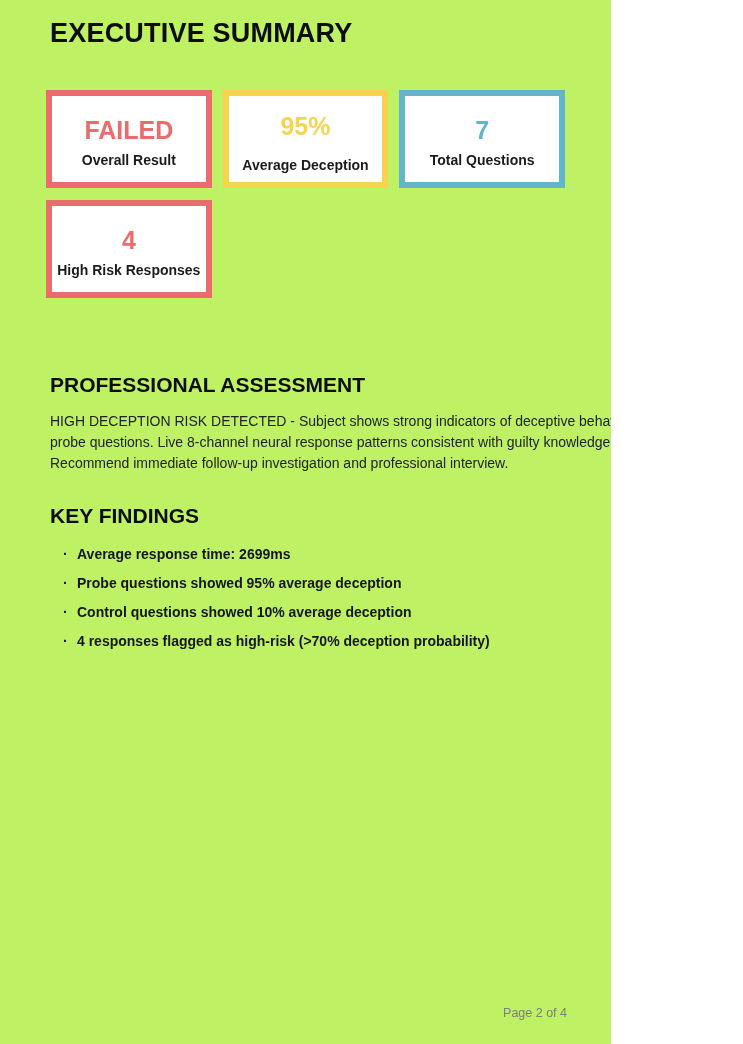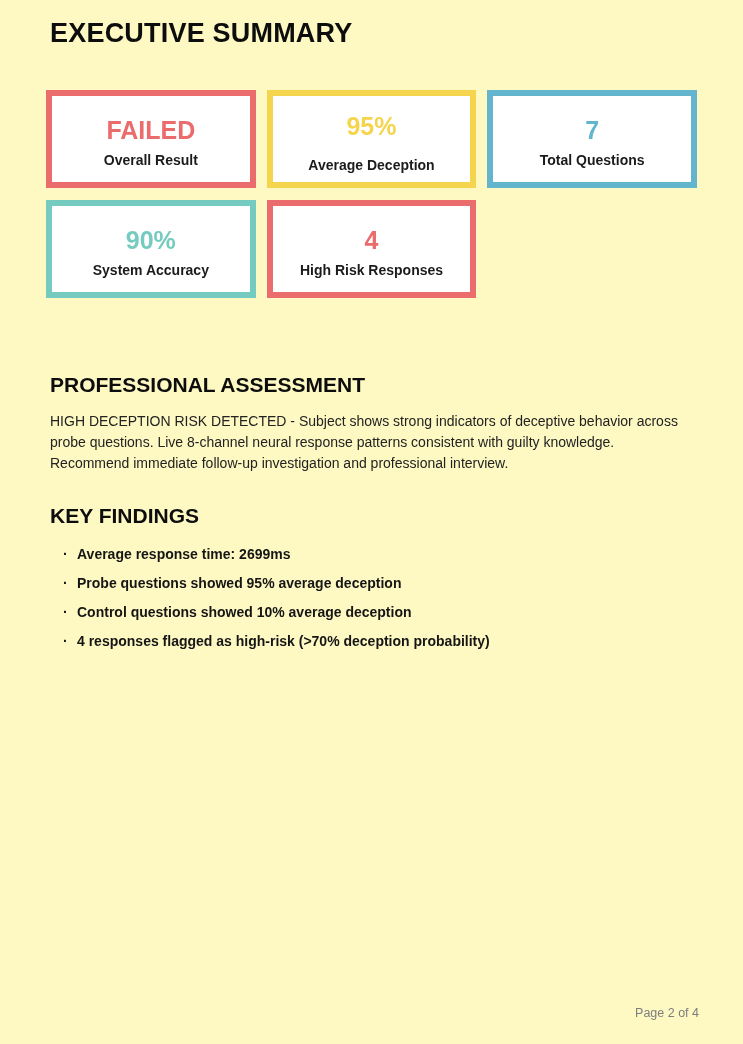--- a/index.html
+++ b/index.html
@@ -2,23 +2,23 @@
 <html><head>
 <meta charset="utf-8">
 <style>
   html, body {
     margin: 0;
     padding: 0;
     background: #ffffff;
   }
   .page {
     position: relative;
-    width: 743px;
+    width: 611px;
     height: 1044px;
-    background: #fef9c3;
+    background: #bef264;
     font-family: "Liberation Sans", sans-serif;
     color: #111111;
     overflow: hidden;
   }
   h1.page-title {
     margin: 0;
     padding: 19px 0 0 50px;
     font-size: 27px;
     line-height: 28px;
     font-weight: bold;
@@ -116,24 +116,20 @@
       <div class="metric-label">Overall Result</div>
     </div>
     <div class="metric-card" style="border-color: rgb(245, 212, 78); gap: 19px;">
       <div class="metric-value" style="color: rgb(245, 212, 78);">95%</div>
       <div class="metric-label">Average Deception</div>
     </div>
     <div class="metric-card" style="border-color: rgb(98, 181, 205);">
       <div class="metric-value" style="color: rgb(98, 181, 205);">7</div>
       <div class="metric-label">Total Questions</div>
     </div>
-    <div class="metric-card" style="border-color: rgb(117, 203, 192);">
-      <div class="metric-value" style="color: rgb(117, 203, 192);">90%</div>
-      <div class="metric-label">System Accuracy</div>
-    </div>
     <div class="metric-card" style="border-color: rgb(234, 108, 108);">
       <div class="metric-value" style="color: rgb(234, 108, 108);">4</div>
       <div class="metric-label">High Risk Responses</div>
     </div>
   </div>
 
   <h2 class="section-heading assessment-heading">PROFESSIONAL ASSESSMENT</h2>
   <p class="assessment-body">HIGH DECEPTION RISK DETECTED - Subject shows strong indicators of deceptive behavior across probe questions. Live 8-channel neural response patterns consistent with guilty knowledge. Recommend immediate follow-up investigation and professional interview.</p>
 
   <h2 class="section-heading findings-heading">KEY FINDINGS</h2>

